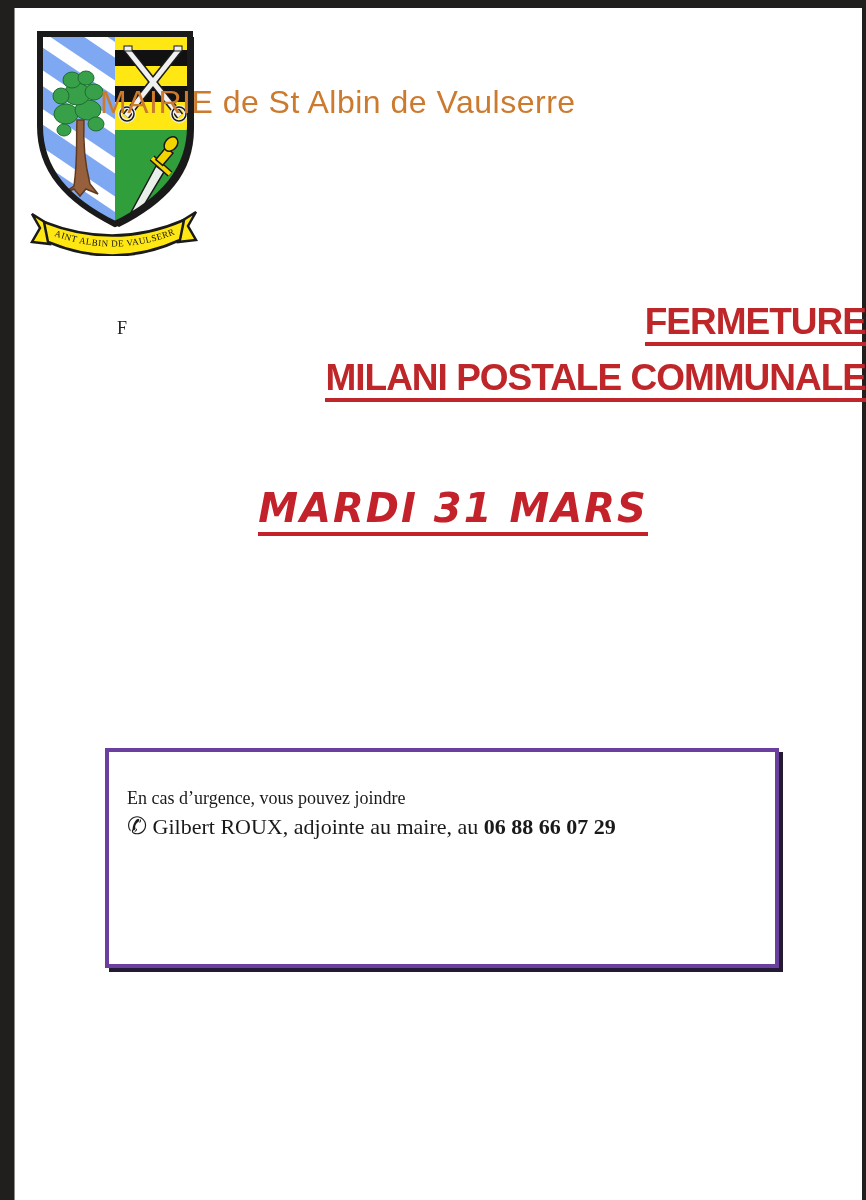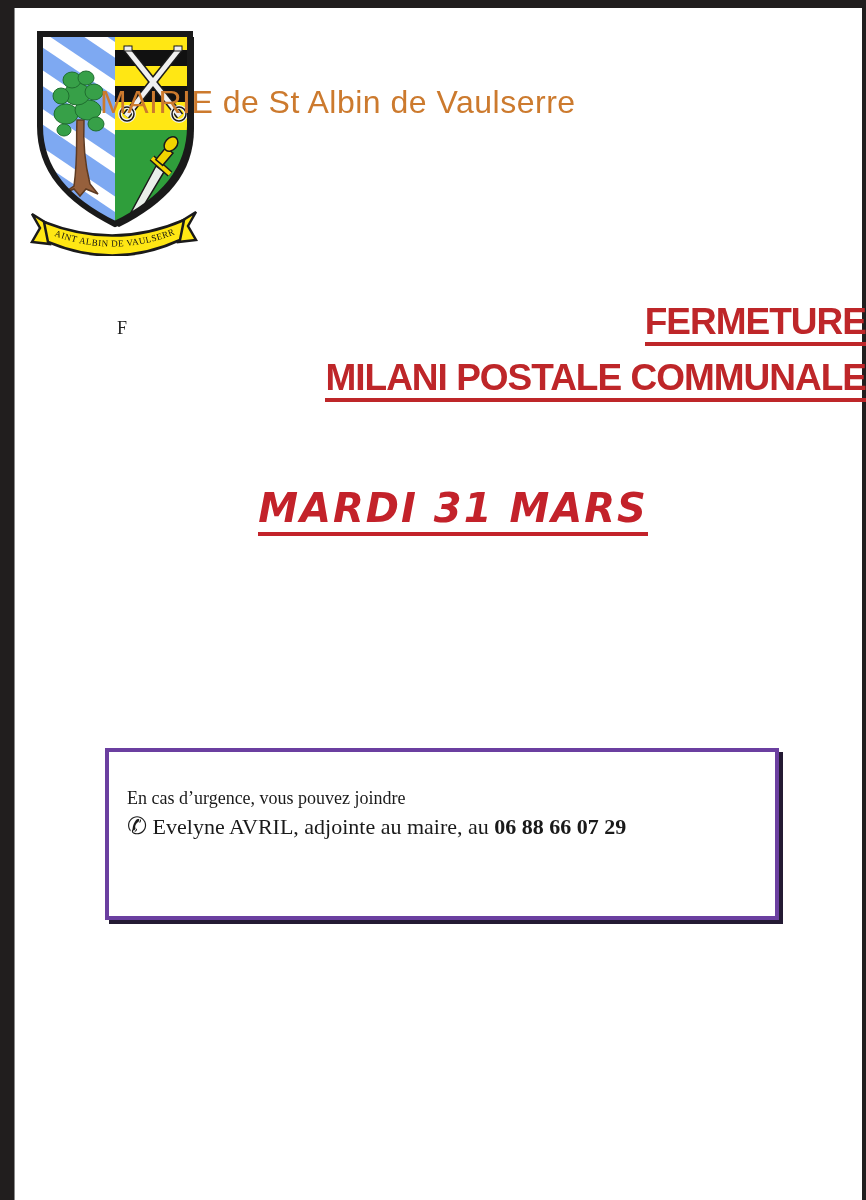--- a/index.html
+++ b/index.html
@@ -33,21 +33,21 @@
 
   .dates{position:absolute;left:40px;right:0;top:488px;text-align:center;}
   .date-line{margin-bottom:14px;line-height:1;}
   .date-line span{
     display:inline-block;font-family:"DejaVu Sans",sans-serif;
     font-size:40px;font-weight:700;font-style:italic;letter-spacing:2px;
     color:#c3222a;border-bottom:4px solid #c3222a;padding-bottom:4px;
   }
 
   .contact-box{
-    position:absolute;left:105px;top:748px;width:674px;height:172px;
+    position:absolute;left:105px;top:748px;width:674px;height:220px;
     box-sizing:border-box;border:4px solid #6b3fa0;background:#ffffff;
     box-shadow:4px 4px 0 #241a33;
     padding:34px 16px 12px 18px;
     font-family:"Liberation Serif",serif;color:#1a1a1a;
   }
   .contact-intro{font-size:18px;line-height:24px;}
   .contact-row{font-size:22px;line-height:30px;}
   .row-1{margin-top:30px;}
   .row-2{margin-top:32px;}
   .row-3{margin-top:2px;}
@@ -154,17 +154,17 @@
   <div class="dates">
     <div class="date-line"><span>MARDI 31 MARS</span></div>
   </div>
 
   <div class="contact-box">
     <div class="contact-intro">En cas d’urgence, vous pouvez joindre</div>
 
 
 
     <div class="contact-row row-3">
-      <span class="phone-icon">✆</span><span> Evelyne AVRIL, adjointe au maire, au </span><span class="phone-number">06 88 66 07 29</span>
+      <span class="phone-icon">✆</span><span> Gilbert ROUX, adjointe au maire, au </span><span class="phone-number">06 88 66 07 29</span>
     </div>
   </div>
 
 </div>
 
 </body></html>

